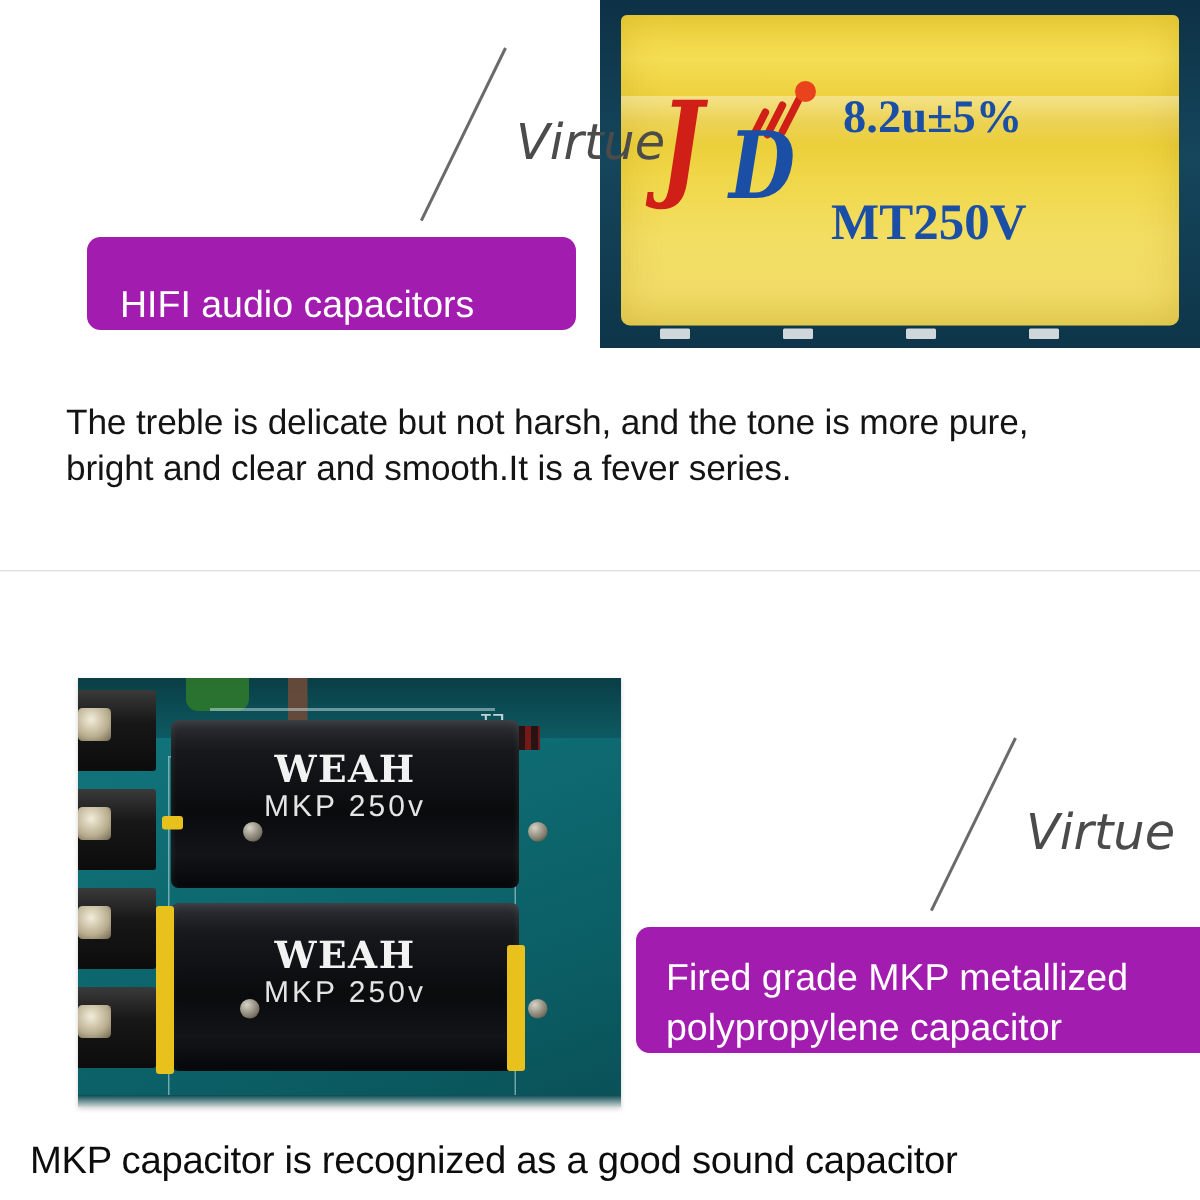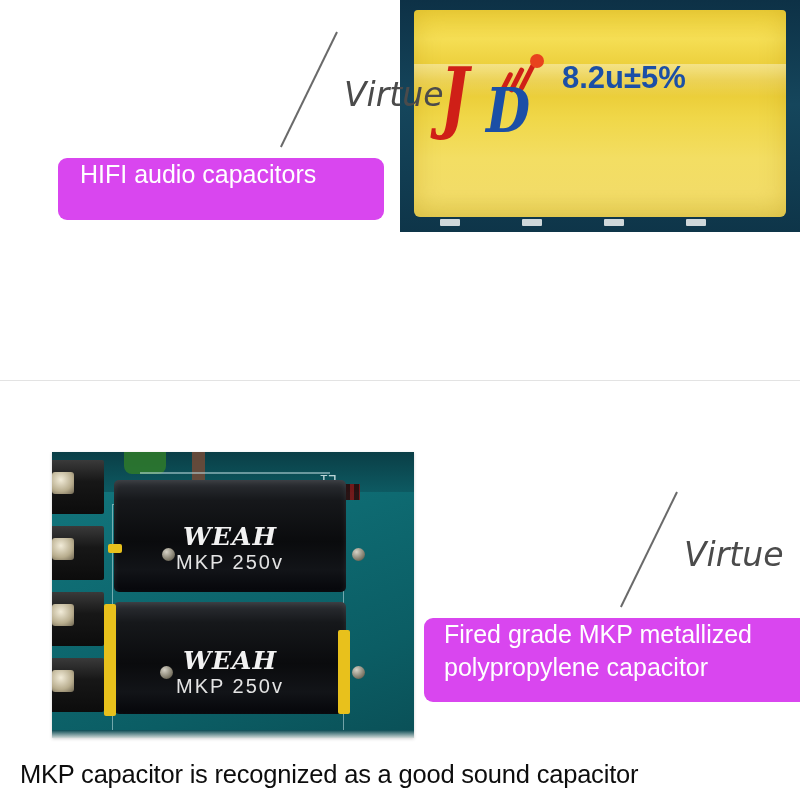--- a/index.html
+++ b/index.html
@@ -44,25 +44,25 @@
     font-style: italic;
     font-size: 33px;
     line-height: 33px;
     color: #4b4b4b;
     letter-spacing: 0px;
   }
 
   
   .tag {
     position: absolute;
-    background: #d946ef;
+    background: #a21caf;
     border-radius: 9px;
     color: #ffffff;
     display: flex;
-    align-items: flex-start;
+    align-items: flex-end;
     box-sizing: border-box;
   }
   .tag-text {
     font-size: 25px;
     line-height: 33px;
     font-weight: 400;
     white-space: pre-line;
   }
 
   
@@ -168,21 +168,21 @@
   .flame i:nth-child(1){ left: 2px;  bottom: 0; height: 24px; }
   .flame i:nth-child(2){ left: 12px; bottom: 2px; height: 27px; }
   .flame i:nth-child(3){ left: 22px; bottom: 4px; height: 29px; }
   .flame-dot {
     position: absolute; left: 34px; top: 0;
     width: 14px; height: 14px; border-radius: 50%;
     background: #e8431d;
   }
   .spec {
     position: absolute;
-    font-family: Liberation Sans, sans-serif;
+    font-family: Liberation Serif, serif;
     font-weight: 700;
     color: #1b4fa6;
     white-space: nowrap;
   }
   .spec-val  { left: 128px; top: 10px;  font-size: 31px; line-height: 31px; }
   .spec-hifi { left: 150px; top: 46px;  font-size: 28px; line-height: 28px; letter-spacing: 1px;}
   .spec-volt { left: 120px; top: 80px;  font-size: 34px; line-height: 34px; }
 
   
   .photo-pcb {
@@ -253,24 +253,23 @@
       linear-gradient(180deg,#2e3136 0%,#16181b 18%,#0a0b0d 55%,#121418 80%,#05060a 100%);
     border-radius: 5px;
     box-shadow: inset 0 2px 6px rgba(255,255,255,0.10);
   }
   .bcap-label {
     position: absolute; left: 0; width: 100%;
     text-align: center; color: #f2f2f2;
   }
   .bcap-brand {
     font-family: "DejaVu Serif", serif;
-    font-weight: 700; font-style: italic;
+    font-weight: 700; 
     font-size: 25px; line-height: 26px;
     letter-spacing: 1px;
-    margin-top: 24px;
   }
   .bcap-spec {
     font-family: "Liberation Sans", sans-serif;
     font-size: 20px; line-height: 24px;
     letter-spacing: 2px; color: #e4e4e4;
   }
   .solder {
     position: absolute; width: 13px; height: 13px; border-radius: 50%;
     background: radial-gradient(circle at 35% 30%, #d6d2c6, #7d7868 65%, #3e3a31);
   }
@@ -304,32 +303,35 @@
     <div class="cap-print">
       <div class="brand-j">J</div>
       <div class="flame">
         <i></i>
           <i></i>
           <i></i>
         <span class="flame-dot"></span>
       </div>
       <div class="brand-d">D</div>
       <div class="spec spec-val">8.2u±5%</div>
+      <div class="spec spec-volt">MT250V</div>
     </div>
   </div>
 
   <div class="virtue-head" style="left:118px; top:28px; width:270px; height:100px;">
     <div class="virtue-slash" style="left:218px; top:4px;"></div>
     <div class="virtue-word" style="left:226px; top:50px;">Virtue</div>
   </div>
 
   <div class="tag" style="left:58px; top:158px; width:326px; height:62px; padding-left:22px;">
     <span class="tag-text">HIFI audio capacitors</span>
   </div>
 
+  <div class="body-copy" style="left:44px; top:266px; width:720px;">The treble is delicate but not harsh, and the tone is more pure,
+bright and clear and smooth.It is a fever series.</div>
 
   <div class="divider" style="top:380px;"></div>
 
   <div class="photo-pcb">
     <div class="pcb-bg"></div>
     <div class="pcb-top-strip"></div>
     <div class="pcb-green-blob"></div>
     <div class="pcb-wire-brown"></div>
     <div class="pcb-resistor-band"></div>
     <div class="pcb-silk-l1">L1</div>

